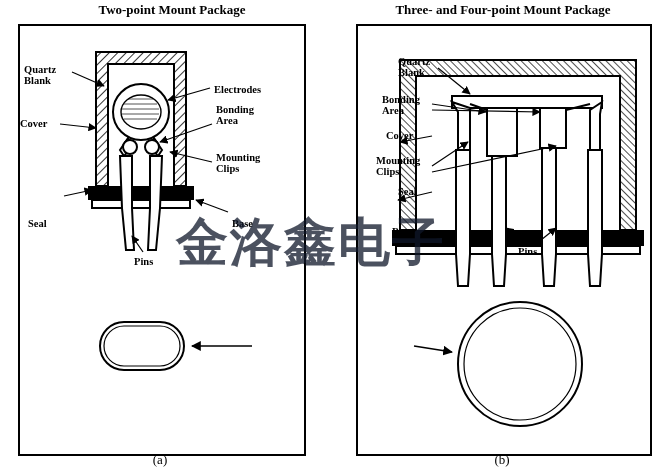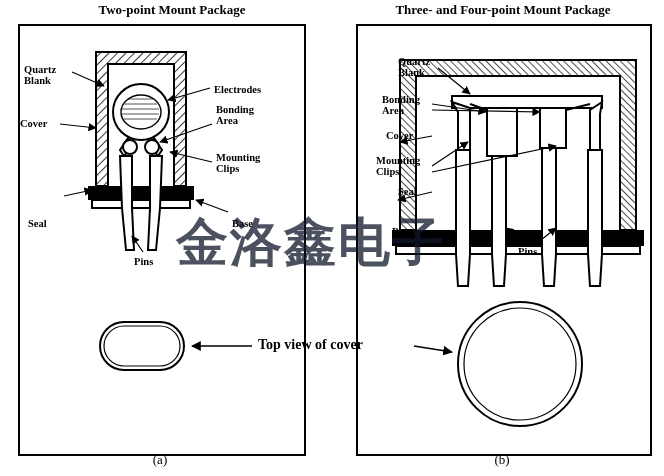--- a/index.html
+++ b/index.html
@@ -211,20 +211,19 @@
 Blank</div>
   <div class="lbl" style="left:382px; top:94px;">Bonding
 Area</div>
   <div class="lbl" style="left:386px; top:130px;">Cover</div>
   <div class="lbl" style="left:376px; top:155px;">Mounting
 Clips</div>
   <div class="lbl" style="left:398px; top:186px;">Seal</div>
   <div class="lbl" style="left:392px; top:226px;">Base</div>
   <div class="lbl" style="left:518px; top:246px;">Pins</div>
 
-  <div class="topview" style="left:258px; top:337px;">Top view of cover</div>
 
   <div class="wm">金洛鑫电子</div>
 
   <div class="caption" id="caption-a">(a)</div>
   <div class="caption" id="caption-b">(b)</div>
 
 </div>
 
 </body></html>

